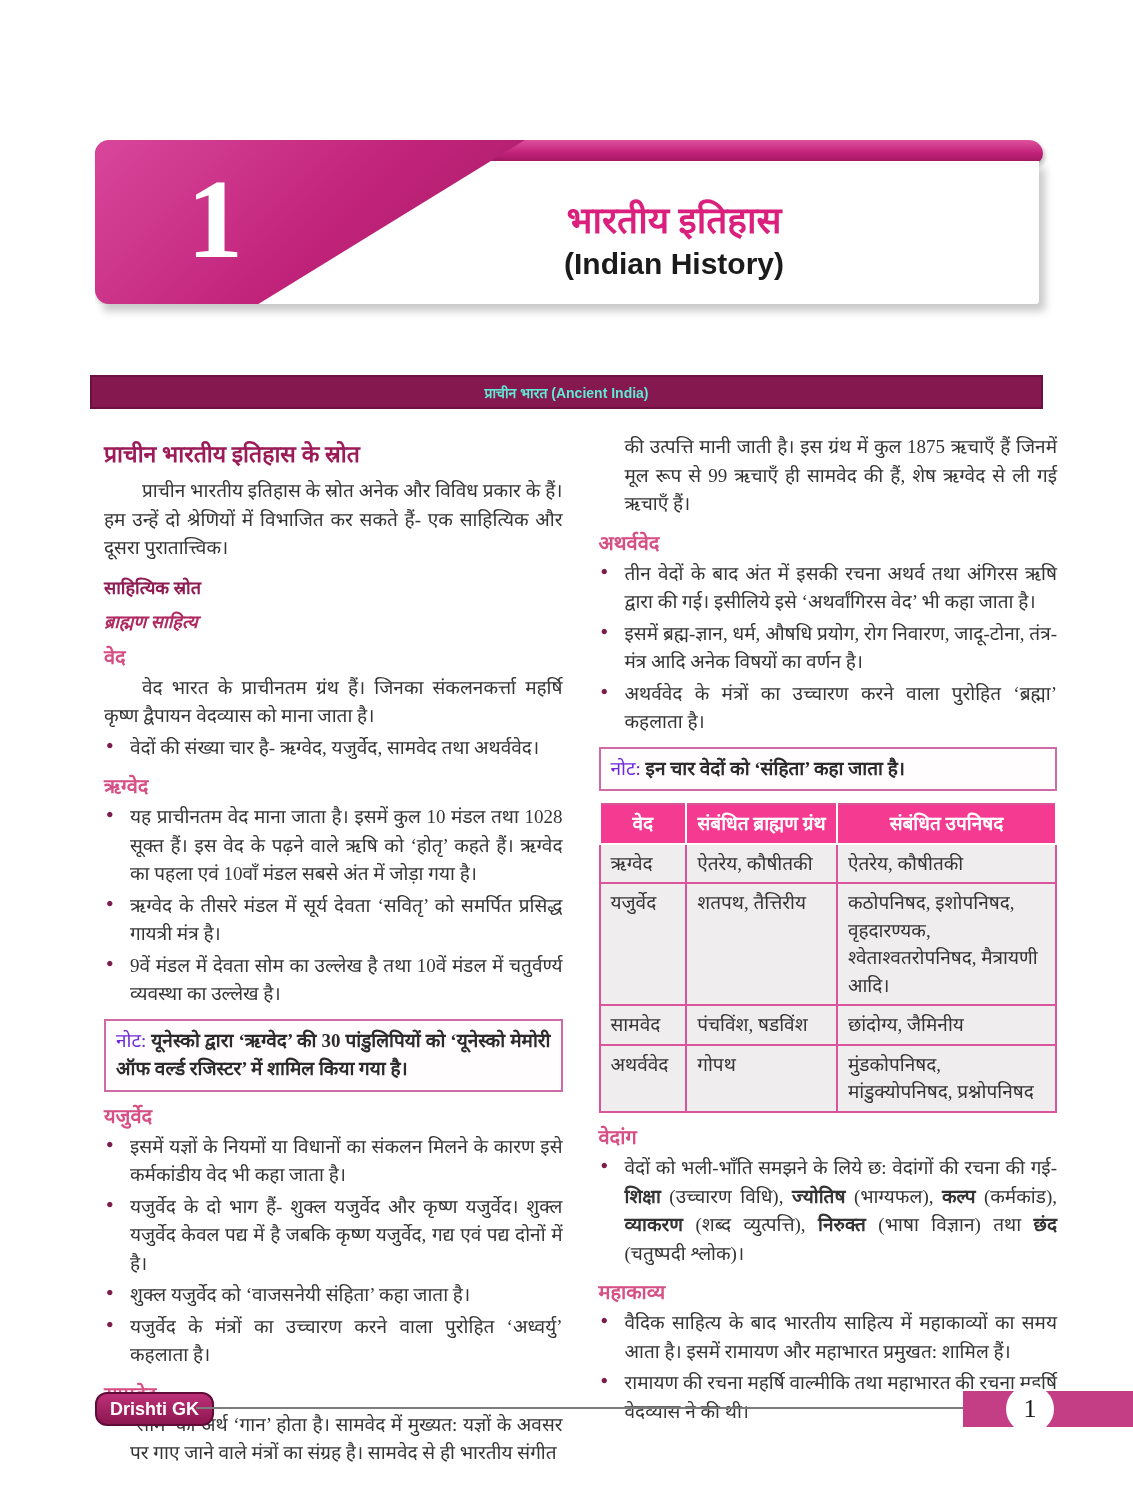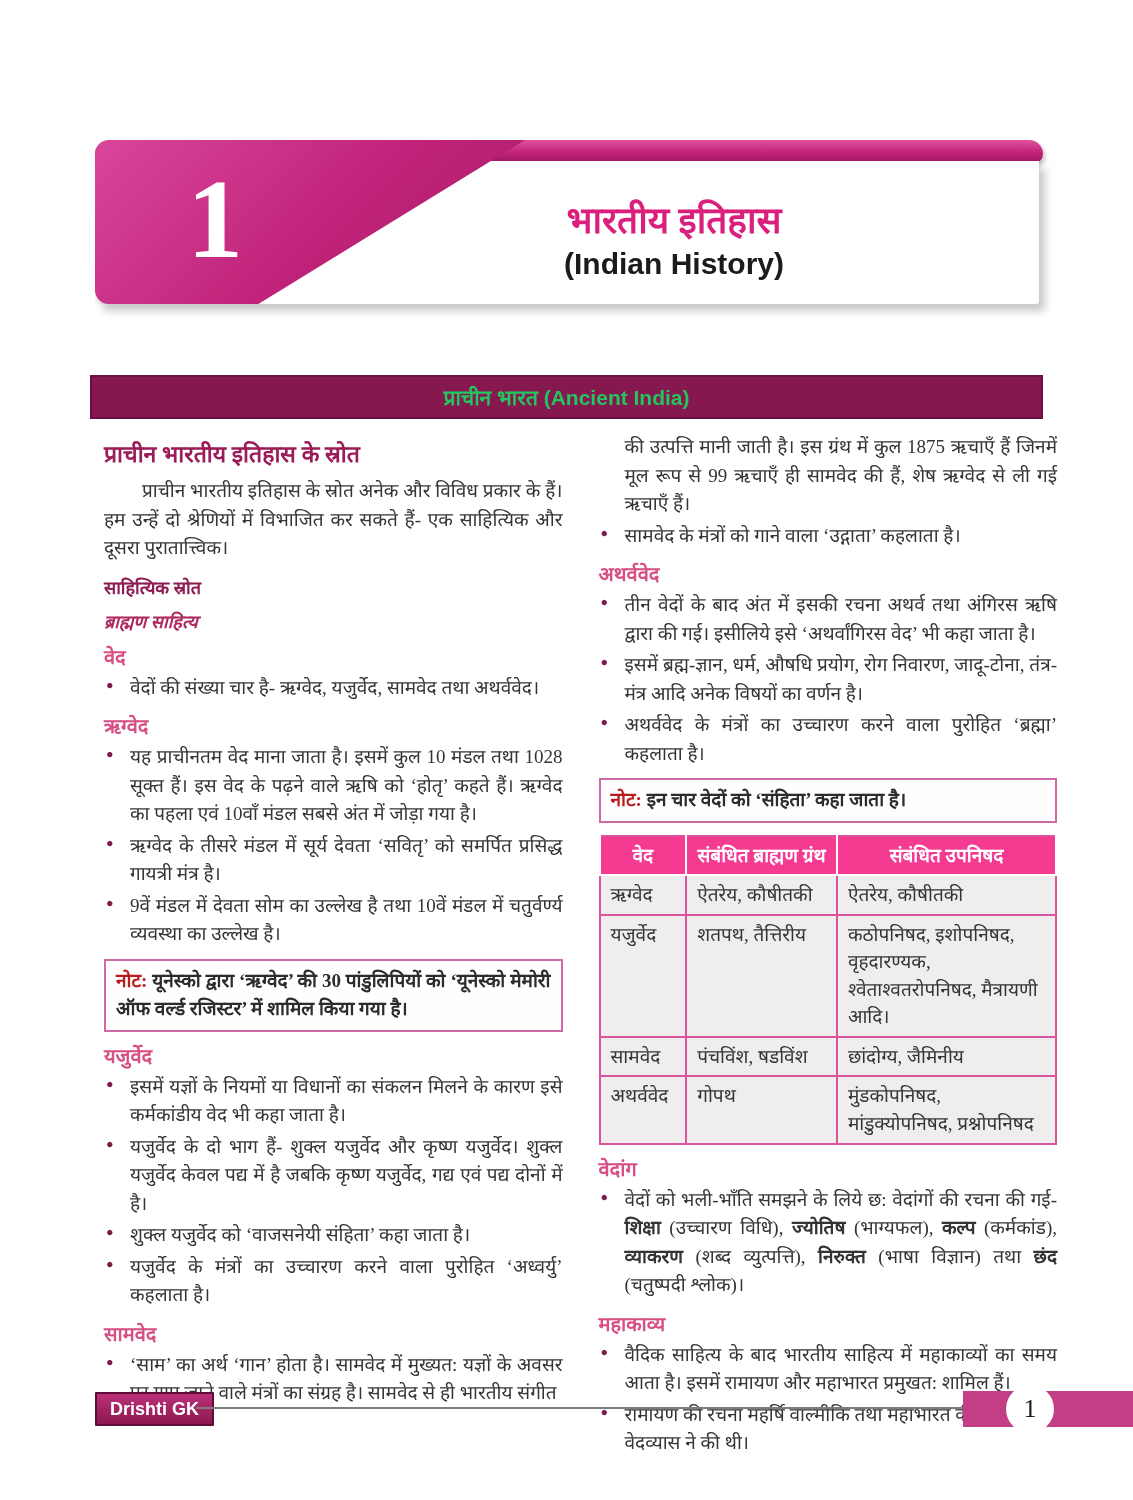--- a/index.html
+++ b/index.html
@@ -30,24 +30,24 @@
   .chapter-number {
     position:absolute; left:60px; top:18px; width:120px; text-align:center;
     color:#ffffff; font-family:"Liberation Serif",serif; font-size:112px; line-height:1.1; font-weight:bold;
   }
   .header-title { position:absolute; left:260px; right:50px; top:34px; text-align:center; }
   .title-hi { font-size:37px; font-weight:bold; color:#da1f7d; line-height:1.25;margin-top:24px; }
   .title-en { font-size:30px; font-weight:bold; color:#1b1b1b; font-family:"Liberation Sans",sans-serif; line-height:1.3; }
 
   
   .banner {
-    position:absolute; left:90px; top:375px; width:953px; height:44px;
+    position:absolute; left:90px; top:375px; width:953px; height:34px;
     background:#85194f; border:2px solid #6b1040;
     display:flex; align-items:center; justify-content:center;
-    color:#22c55e; font-weight:bold; font-size:21px; font-family:"Liberation Sans",sans-serif;
+    color:#5eead4; font-weight:bold; font-size:14px; font-family:"Liberation Sans",sans-serif;
   }
 
   
   .columns { position:absolute; left:104px; top:433px; width:953px; display:flex; gap:36px; }
   .col { width:465px; }
 
   .h-main { color:#9b1c58; font-size:23px; font-weight:bold; margin:4px 0 8px 0; }
   .h-sub  { color:#8e1b52; font-size:18px; font-weight:bold; margin:12px 0 2px 0; }
   .h-ital { color:#b02a62; font-size:18px; font-weight:bold; font-style:italic; margin:10px 0 2px 0; }
   .h-pink { color:#d64f85; font-size:20px; font-weight:bold; margin:10px 0 4px 0; }
@@ -62,40 +62,40 @@
     text-align:justify; color:#343434; margin:3px 0;
   }
   .bullets li::before {
     content:"●"; position:absolute; left:2px; top:2px; font-size:12.5px; color:#7c1b4d;
   }
 
   .note-box {
     border:2px solid #ce6ba6; background:#fffdfe; padding:6px 10px; margin:10px 0 6px 0;
     font-size:19px; line-height:1.5; font-weight:bold; color:#2c2c2c; text-align:justify;
   }
-  .note-label { color:#b91c1c; font-weight:bold; }
+  .note-label { color:#6d28d9; font-weight:normal; }
   .b { font-weight:bold; }
 
   
   table.veda { border-collapse:collapse; width:100%; margin:12px 0 8px 0; border:2px solid #d9549a; }
   table.veda th {
     background:#f53a92; color:#ffffff; font-size:19px; font-weight:bold;
     padding:6px 8px; border:2px solid #ffffff; border-top:none; text-align:center; line-height:1.35;
   }
   table.veda td {
     background:#efedee; color:#343434; font-size:19px; padding:5px 10px;
     border:2px solid #d9549a; vertical-align:top; line-height:1.45;
   }
   table.veda .c1 { width:19%; } table.veda .c2 { width:33%; } table.veda .c3 { width:48%; }
 
   
   .brand-badge {
     position:absolute; left:95px; top:1392px; height:34px; padding:0 13px;
     background:linear-gradient(180deg,#bd3079 0%, #8c174f 100%);
-    border:2px solid #5f0d38; border-radius:1px;
+    border:2px solid #5f0d38; border-radius:12px;
     display:flex; align-items:center; color:#ffffff; font-family:"Liberation Sans",sans-serif;
     font-weight:bold; font-size:18px;
   }
   .footer-line { position:absolute; left:196px; top:1407px; width:767px; height:2px; background:#7d7d7d; }
   .page-ribbon { position:absolute; left:963px; top:1391px; width:170px; height:36px; background:#c33e85; }
   .page-circle {
     position:absolute; left:1006px; top:1385px; width:48px; height:48px; background:#ffffff;
     border-radius:50%; display:flex; align-items:center; justify-content:center;
     font-family:"Liberation Serif",serif; font-size:26px; color:#1a1a1a;
   }
@@ -122,20 +122,21 @@
   <div class="columns">
 
     <div class="col">
       <div class="h-main">प्राचीन भारतीय इतिहास के स्रोत</div>
       <p class="para indent">प्राचीन भारतीय इतिहास के स्रोत अनेक और विविध प्रकार के हैं। हम उन्हें दो श्रेणियों में विभाजित कर सकते हैं- एक साहित्यिक और दूसरा पुरातात्त्विक।</p>
 
       <div class="h-sub">साहित्यिक स्रोत</div>
       <div class="h-ital">ब्राह्मण साहित्य</div>
 
       <div class="h-pink">वेद</div>
+      <p class="para indent">वेद भारत के प्राचीनतम ग्रंथ हैं। जिनका संकलनकर्त्ता महर्षि कृष्ण द्वैपायन वेदव्यास को माना जाता है।</p>
       <ul class="bullets">
         <li>वेदों की संख्या चार है- ऋग्वेद, यजुर्वेद, सामवेद तथा अथर्ववेद।</li>
       </ul>
 
       <div class="h-pink">ऋग्वेद</div>
       <ul class="bullets">
         <li>यह प्राचीनतम वेद माना जाता है। इसमें कुल 10 मंडल तथा 1028 सूक्त हैं। इस वेद के पढ़ने वाले ऋषि को ‘होतृ’ कहते हैं। ऋग्वेद का पहला एवं 10वाँ मंडल सबसे अंत में जोड़ा गया है।</li>
         <li>ऋग्वेद के तीसरे मंडल में सूर्य देवता ‘सवितृ’ को समर्पित प्रसिद्ध गायत्री मंत्र है।</li>
         <li>9वें मंडल में देवता सोम का उल्लेख है तथा 10वें मंडल में चतुर्वर्ण्य व्यवस्था का उल्लेख है।</li>
       </ul>
@@ -153,23 +154,20 @@
       </ul>
 
       <div class="h-pink">सामवेद</div>
       <ul class="bullets">
         <li>‘साम’ का अर्थ ‘गान’ होता है। सामवेद में मुख्यत: यज्ञों के अवसर पर गाए जाने वाले मंत्रों का संग्रह है। सामवेद से ही भारतीय संगीत</li>
       </ul>
     </div>
 
     <div class="col">
       <p class="para hang">की उत्पत्ति मानी जाती है। इस ग्रंथ में कुल 1875 ऋचाएँ हैं जिनमें मूल रूप से 99 ऋचाएँ ही सामवेद की हैं, शेष ऋग्वेद से ली गई ऋचाएँ हैं।</p>
-      <ul class="bullets">
-        <li>सामवेद के मंत्रों को गाने वाला ‘उद्गाता’ कहलाता है।</li>
-      </ul>
 
       <div class="h-pink">अथर्ववेद</div>
       <ul class="bullets">
         <li>तीन वेदों के बाद अंत में इसकी रचना अथर्व तथा अंगिरस ऋषि द्वारा की गई। इसीलिये इसे ‘अथर्वांगिरस वेद’ भी कहा जाता है।</li>
         <li>इसमें ब्रह्म-ज्ञान, धर्म, औषधि प्रयोग, रोग निवारण, जादू-टोना, तंत्र-मंत्र आदि अनेक विषयों का वर्णन है।</li>
         <li>अथर्ववेद के मंत्रों का उच्चारण करने वाला पुरोहित ‘ब्रह्मा’ कहलाता है।</li>
       </ul>
 
       <div class="note-box">
         <span class="note-label">नोट:</span><span> इन चार वेदों को ‘संहिता’ कहा जाता है।</span>

